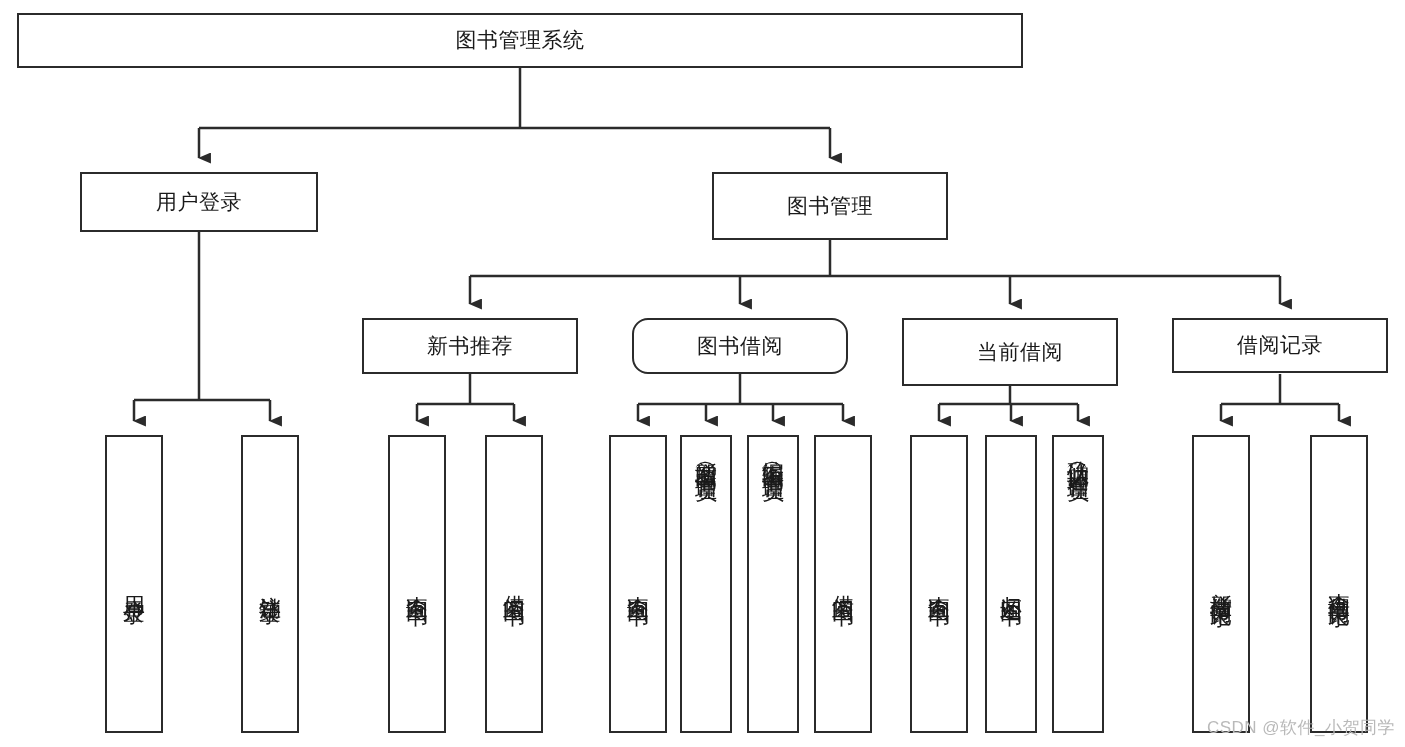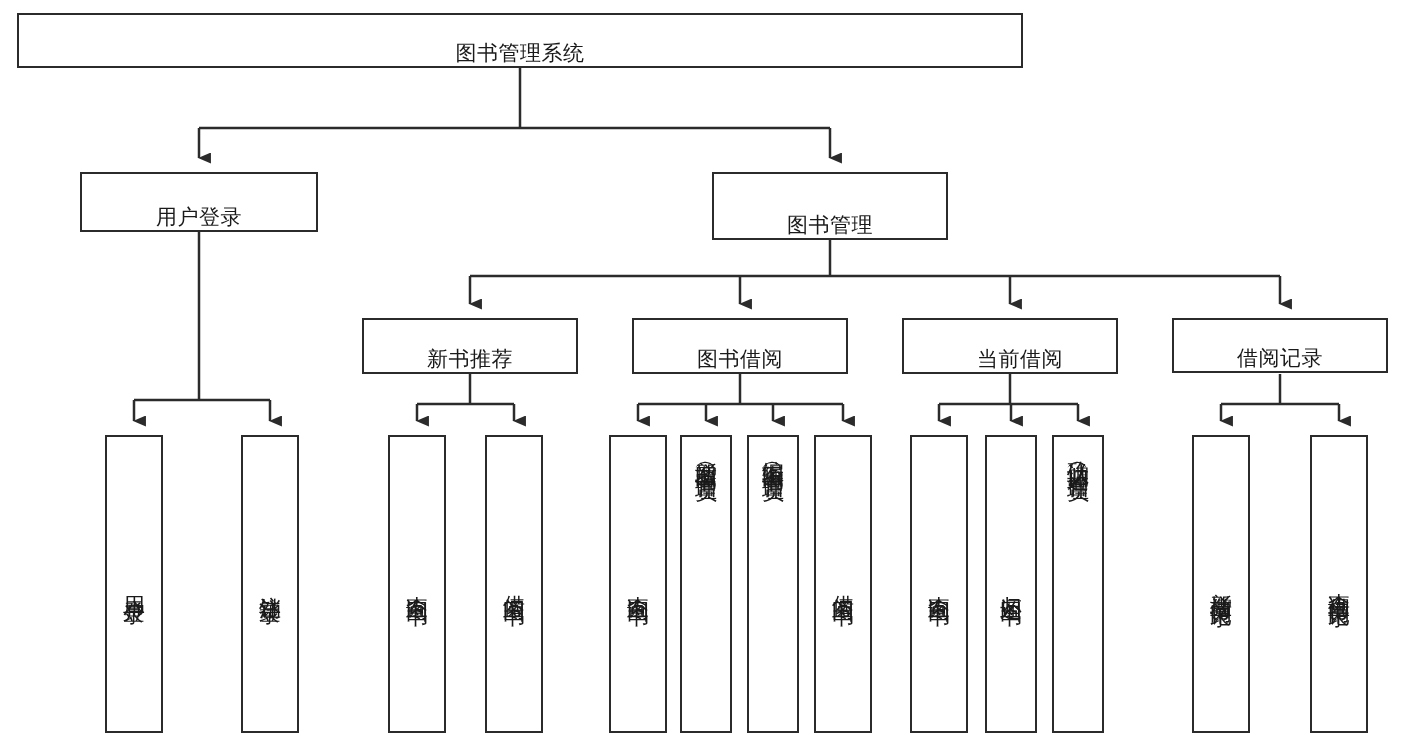--- a/index.html
+++ b/index.html
@@ -27,21 +27,21 @@
     width: 1405px;
     height: 747px;
     pointer-events: none;
   }
   .node {
     position: absolute;
     box-sizing: border-box;
     border: 2px solid #2b2b2b;
     background: #ffffff;
     display: flex;
-    align-items: flex-end;
+    align-items: center;
     justify-content: center;
     color: #1a1a1a;
   }
   .node .label {
     display: block;
     text-align: center;
     line-height: 1.18;
     letter-spacing: 0.5px;
     white-space: pre-line;
   }
@@ -138,24 +138,24 @@
   <div class="node horiz" style="left:80px; top:172px; width:238px; height:60px;">
     <span class="label">用户登录</span>
   </div>
   <div class="node horiz" style="left:712px; top:172px; width:236px; height:68px;">
     <span class="label">图书管理</span>
   </div>
 
   <div class="node horiz" style="left:362px; top:318px; width:216px; height:56px;">
     <span class="label">新书推荐</span>
   </div>
-  <div class="node horiz" style="left:632px; top:318px; width:216px; height:56px;">
+  <div class="node horiz" style="left:632px; top:318px; width:216px; height:56px;border-radius:16px;">
     <span class="label">图书借阅</span>
   </div>
-  <div class="node horiz" style="left:902px; top:318px; width:216px; height:56px;padding-left:20px;">
+  <div class="node horiz" style="left:902px; top:318px; width:216px; height:68px;padding-left:20px;">
     <span class="label">当前借阅</span>
   </div>
   <div class="node horiz" style="left:1172px; top:318px; width:216px; height:55px;">
     <span class="label">借阅记录</span>
   </div>
 
   <div class="node vert pad-center" style="left:105px; top:435px; width:58px; height:298px;">
     <span class="label">用户登录</span>
   </div>
   <div class="node vert pad-center" style="left:241px; top:435px; width:58px; height:298px;">
@@ -188,14 +188,15 @@
   <div class="node vert" style="left:1052px; top:435px; width:52px; height:298px;">
     <span class="label">确认归还（管理员）</span>
   </div>
   <div class="node vert pad-center" style="left:1192px; top:435px; width:58px; height:298px;">
     <span class="label">新增借阅记录</span>
   </div>
   <div class="node vert pad-center" style="left:1310px; top:435px; width:58px; height:298px;">
     <span class="label">查询借阅记录</span>
   </div>
 
+  <div id="watermark">CSDN @软件_小贺同学</div>
 
 </div>
 
 </body></html>

